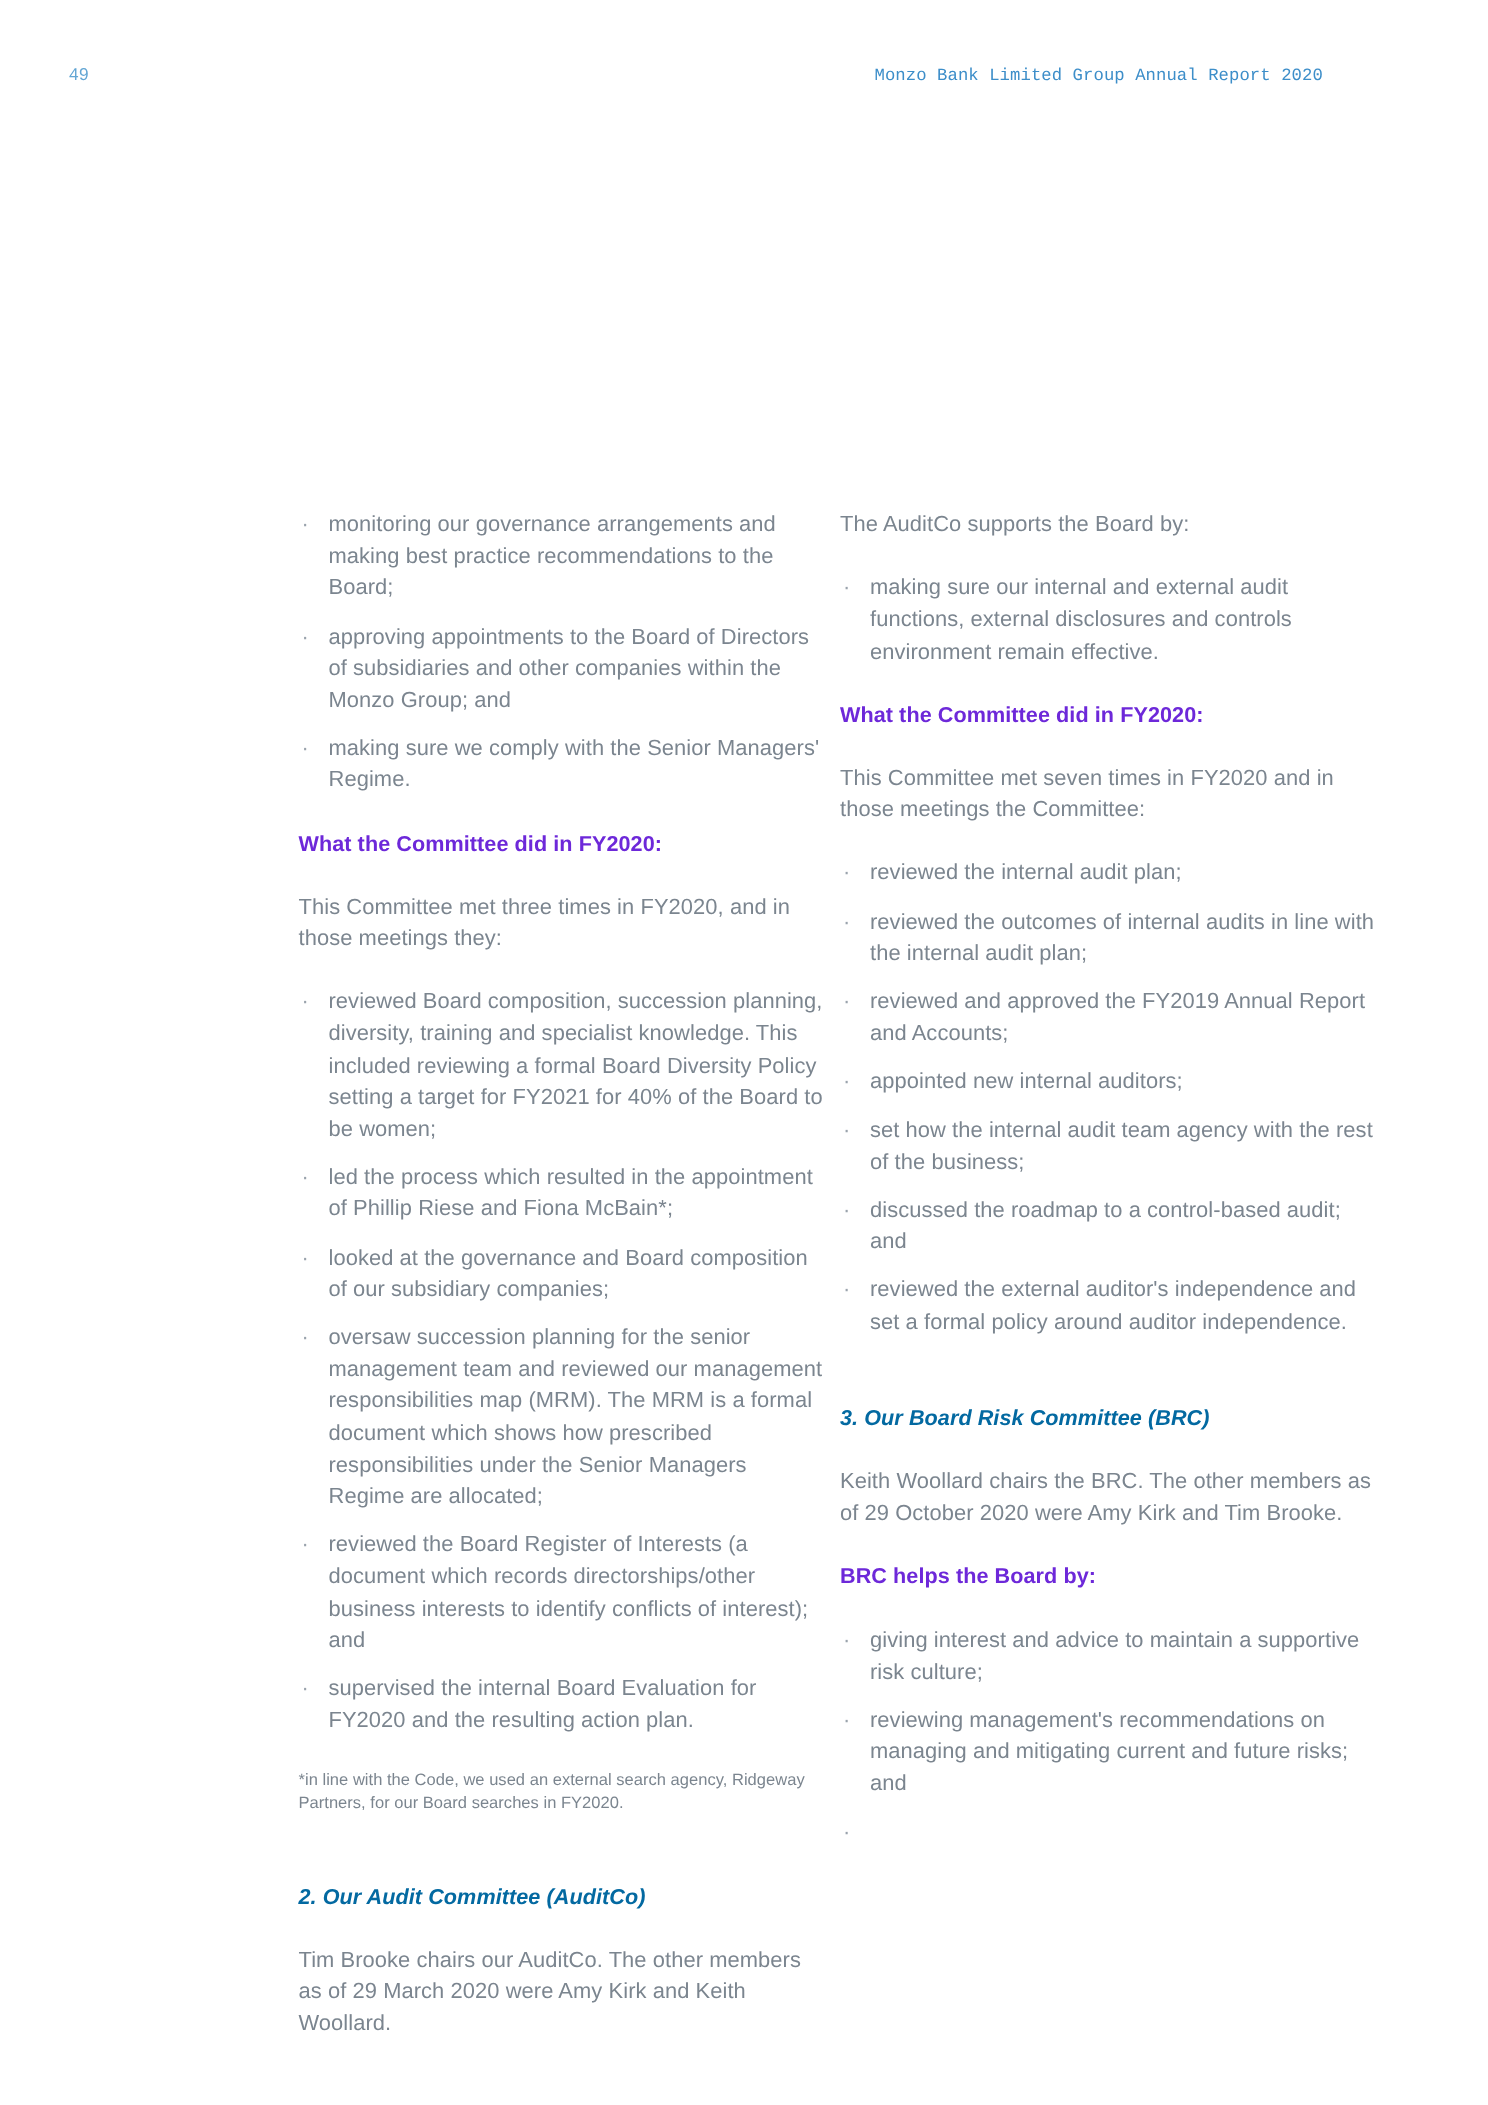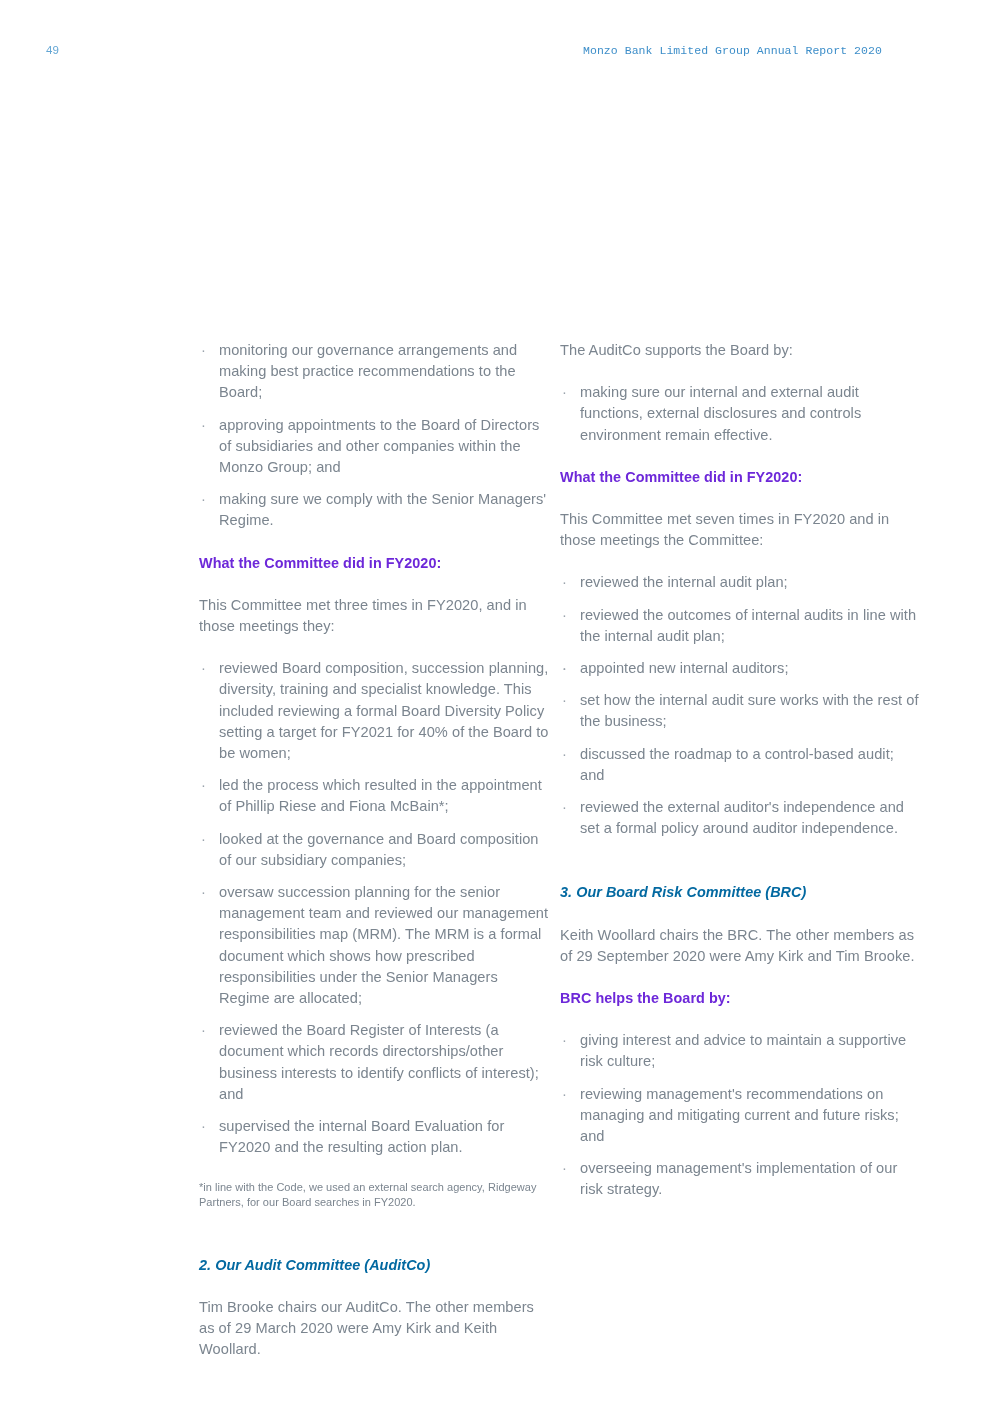--- a/index.html
+++ b/index.html
@@ -203,57 +203,57 @@
       <li>
         <span class="bullet-dot">·</span>
         <span>reviewed the internal audit plan;</span>
       </li>
       <li>
         <span class="bullet-dot">·</span>
         <span>reviewed the outcomes of internal audits in line with the internal audit plan;</span>
       </li>
       <li>
         <span class="bullet-dot">·</span>
+        <span>reviewed and approved the FY2019 Annual Report and Accounts;</span>
       </li>
       <li>
         <span class="bullet-dot">·</span>
         <span>appointed new internal auditors;</span>
       </li>
       <li>
         <span class="bullet-dot">·</span>
-        <span>set how the internal audit sure works with the rest of the business;</span>
+        <span>set how the internal audit team agency with the rest of the business;</span>
       </li>
       <li>
         <span class="bullet-dot">·</span>
         <span>discussed the roadmap to a control-based audit; and</span>
       </li>
       <li>
         <span class="bullet-dot">·</span>
         <span>reviewed the external auditor's independence and set a formal policy around auditor independence.</span>
       </li>
     </ul>
 
     <div class="spacer-lg"></div>
 
     <p class="heading-section">3. Our Board Risk Committee (BRC)</p>
 
-    <p class="para">Keith Woollard chairs the BRC. The other members as of 29 September 2020 were Amy Kirk and Tim Brooke.</p>
+    <p class="para">Keith Woollard chairs the BRC. The other members as of 29 October 2020 were Amy Kirk and Tim Brooke.</p>
 
     <p class="heading-sub">BRC helps the Board by:</p>
 
     <ul class="bullets">
       <li>
         <span class="bullet-dot">·</span>
         <span>giving interest and advice to maintain a supportive risk culture;</span>
       </li>
       <li>
         <span class="bullet-dot">·</span>
         <span>reviewing management's recommendations on managing and mitigating current and future risks; and</span>
       </li>
       <li>
         <span class="bullet-dot">·</span>
-        <span>overseeing management's implementation of our risk strategy.</span>
       </li>
     </ul>
 
   </div>
 
 </div>
 
 </body></html>

